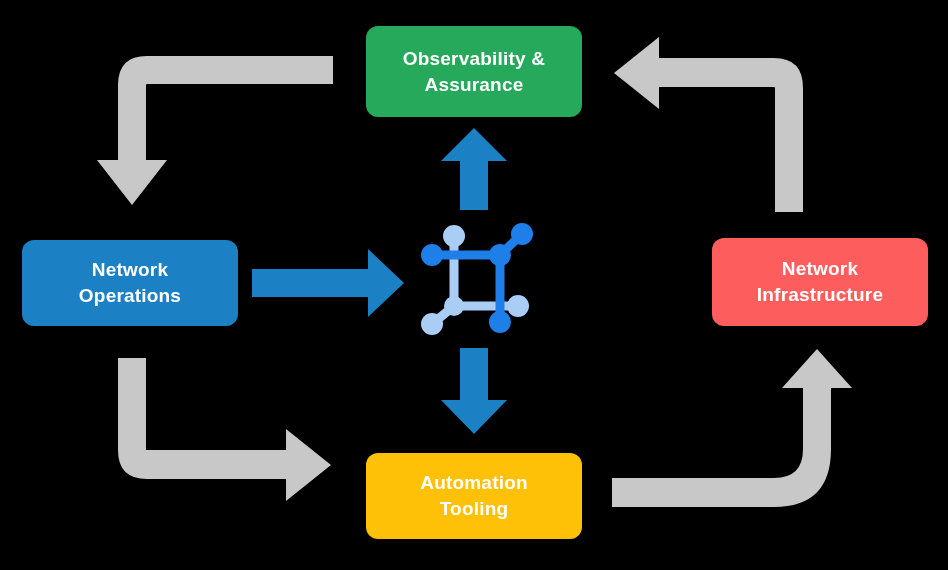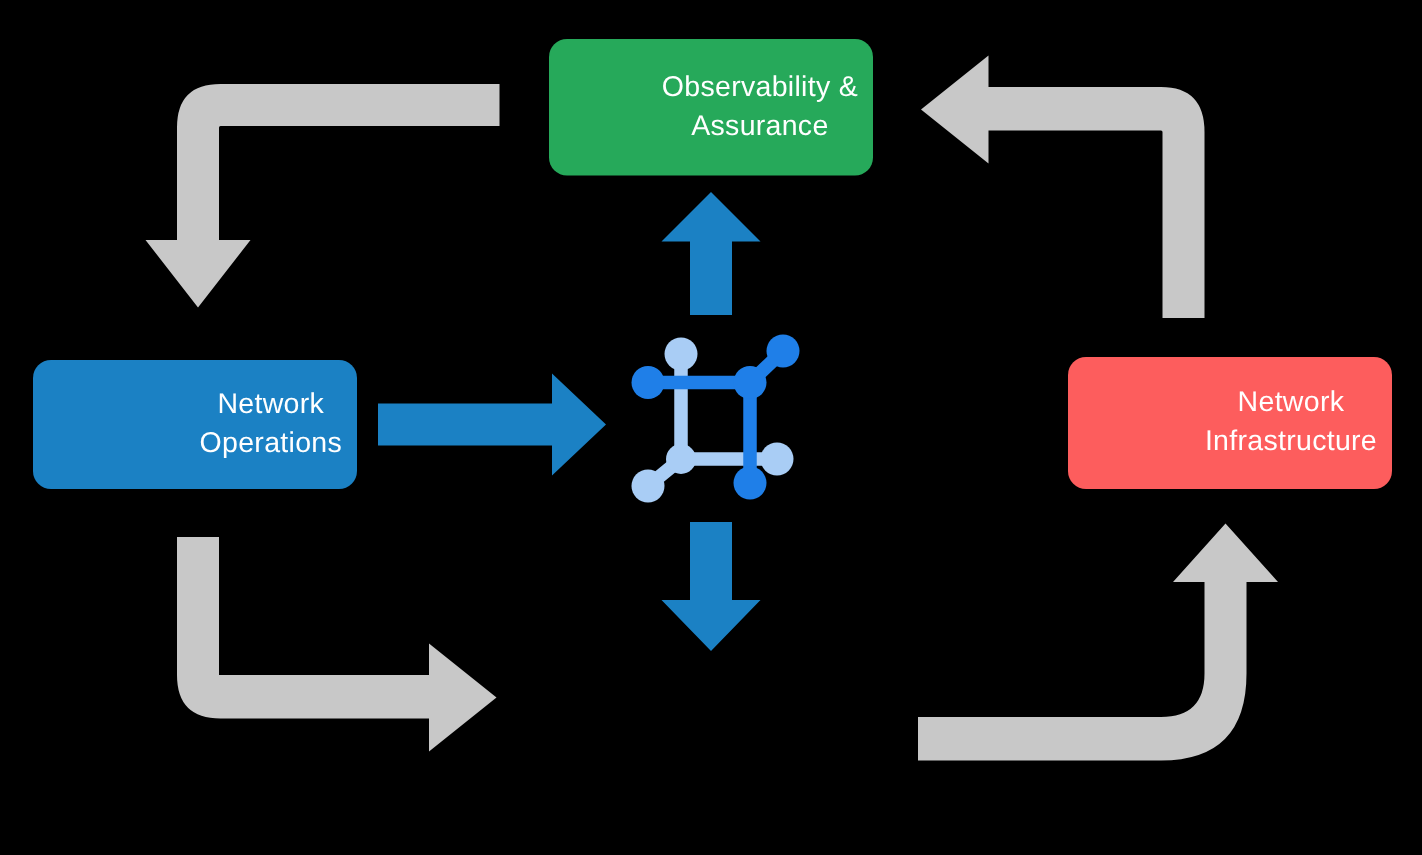--- a/index.html
+++ b/index.html
@@ -13,26 +13,26 @@
     height: 570px;
     background: #000000;
     overflow: hidden;
     font-family: "Liberation Sans", sans-serif;
   }
   .node-box {
     position: absolute;
     border-radius: 12px;
     display: flex;
     align-items: center;
-    justify-content: flex-end;
+    justify-content: center;
     text-align: center;
     color: #ffffff;
     font-size: 19px;
     line-height: 1.35;
-    font-weight: 400;
+    font-weight: 700;
     letter-spacing: 0.2px;
     box-sizing: border-box;
     padding: 4px 10px;
   }
   .box-label { white-space: pre-line; }
 
   #box-observability {
     left: 366px; top: 26px; width: 216px; height: 91px;
     background: #26a95a;
   }
@@ -211,14 +211,18 @@
   <div class="node-box" id="box-network-operations">
     <span class="box-label">Network
 Operations</span>
   </div>
 
   <div class="node-box" id="box-network-infrastructure">
     <span class="box-label">Network
 Infrastructure</span>
   </div>
 
+  <div class="node-box" id="box-automation-tooling">
+    <span class="box-label">Automation
+Tooling</span>
+  </div>
 
 </div>
 
 </body></html>

